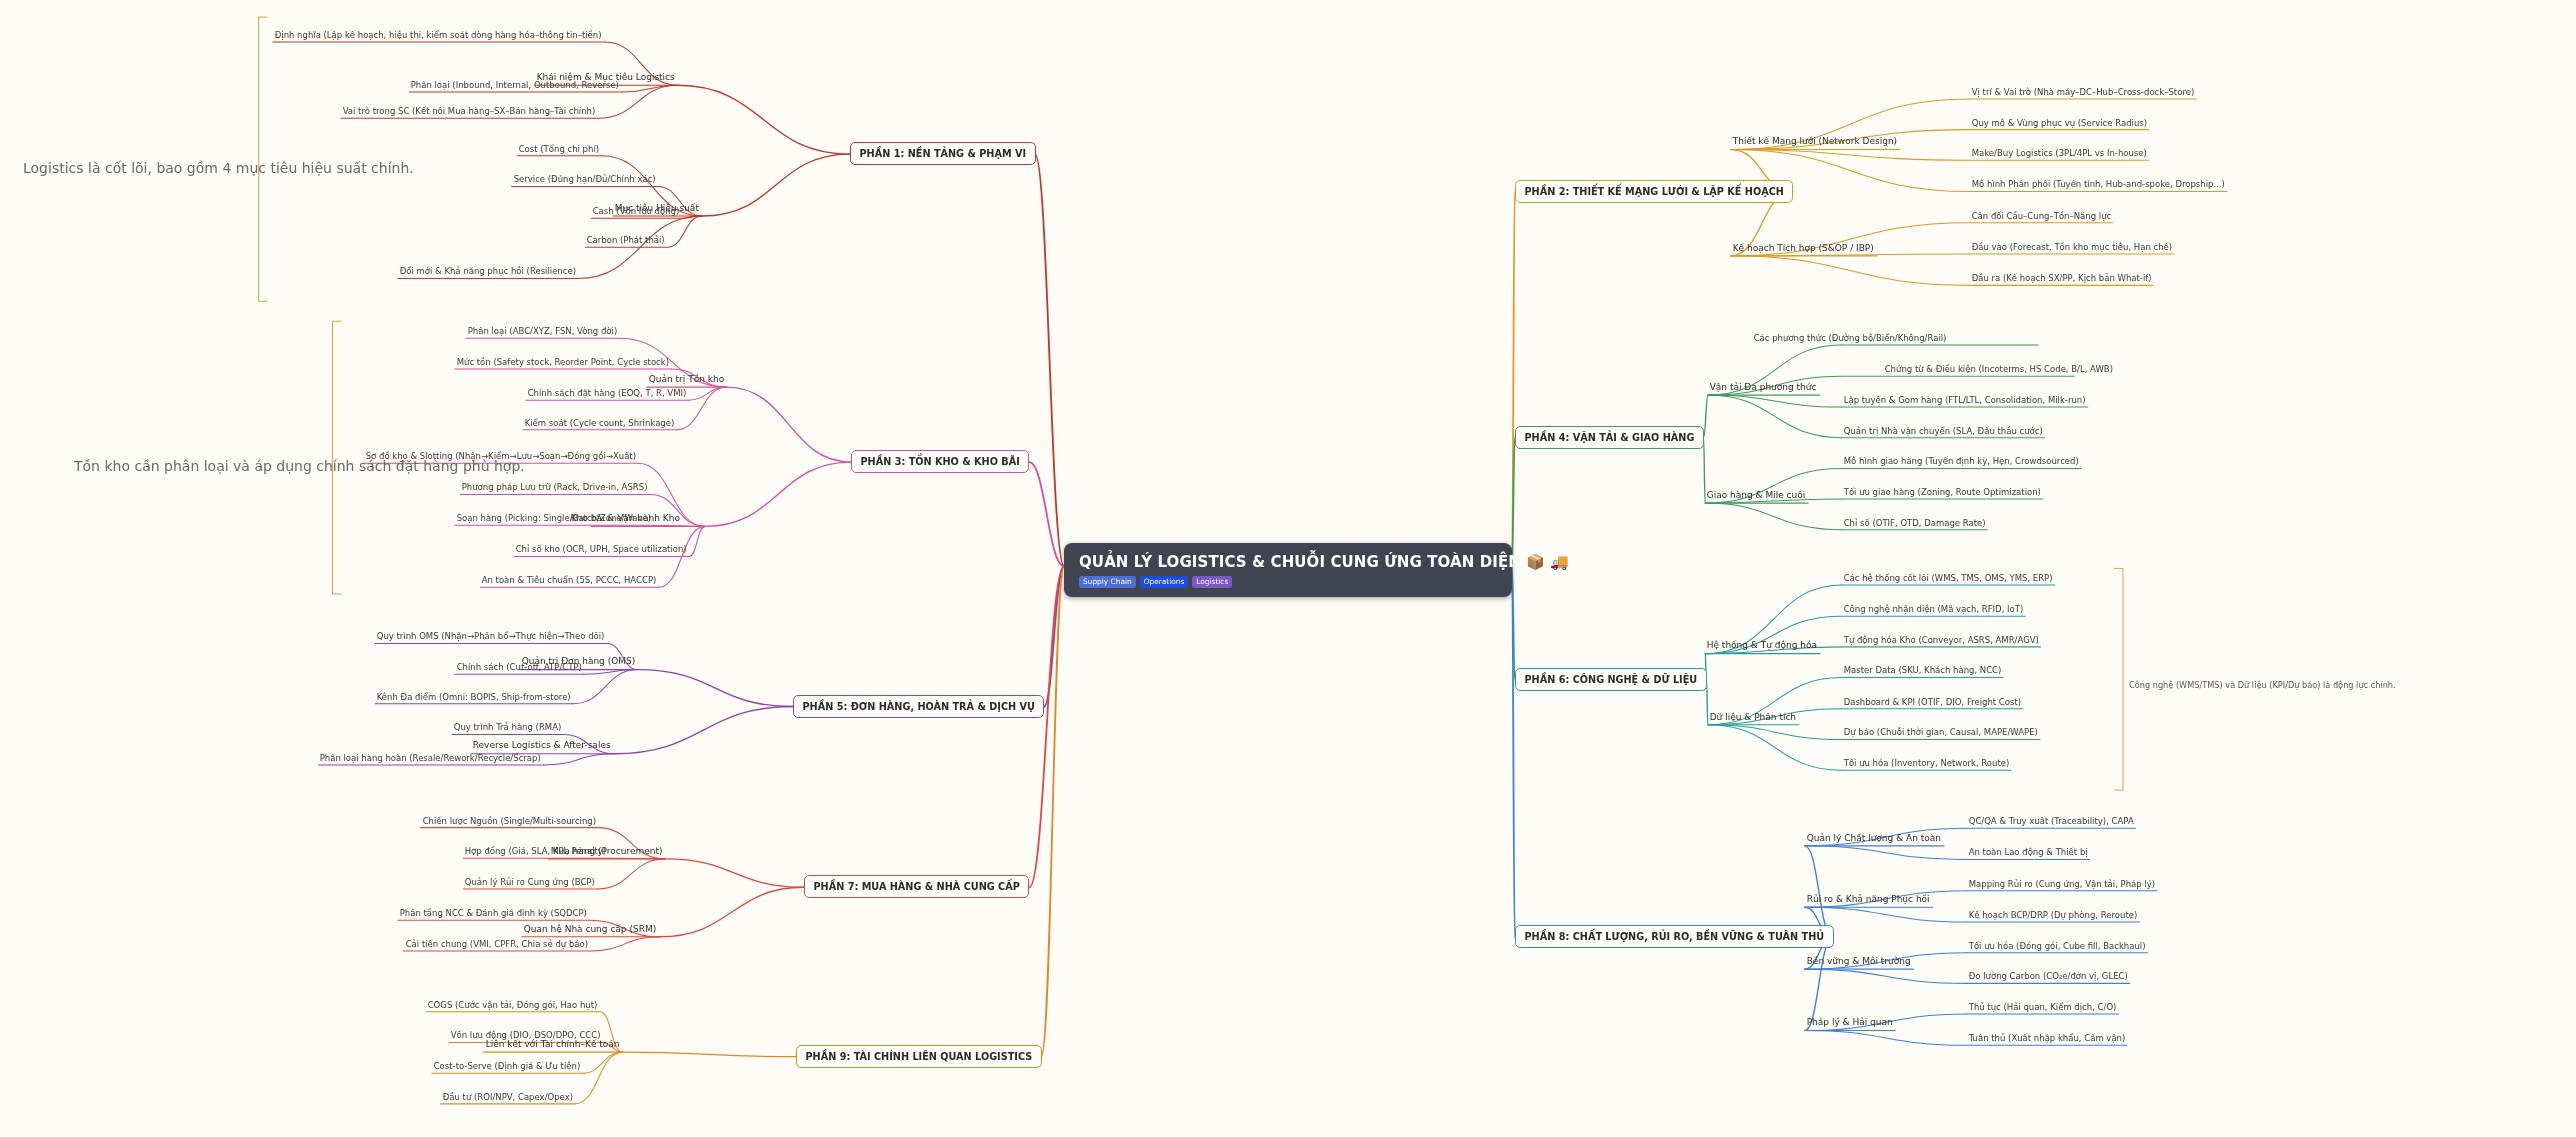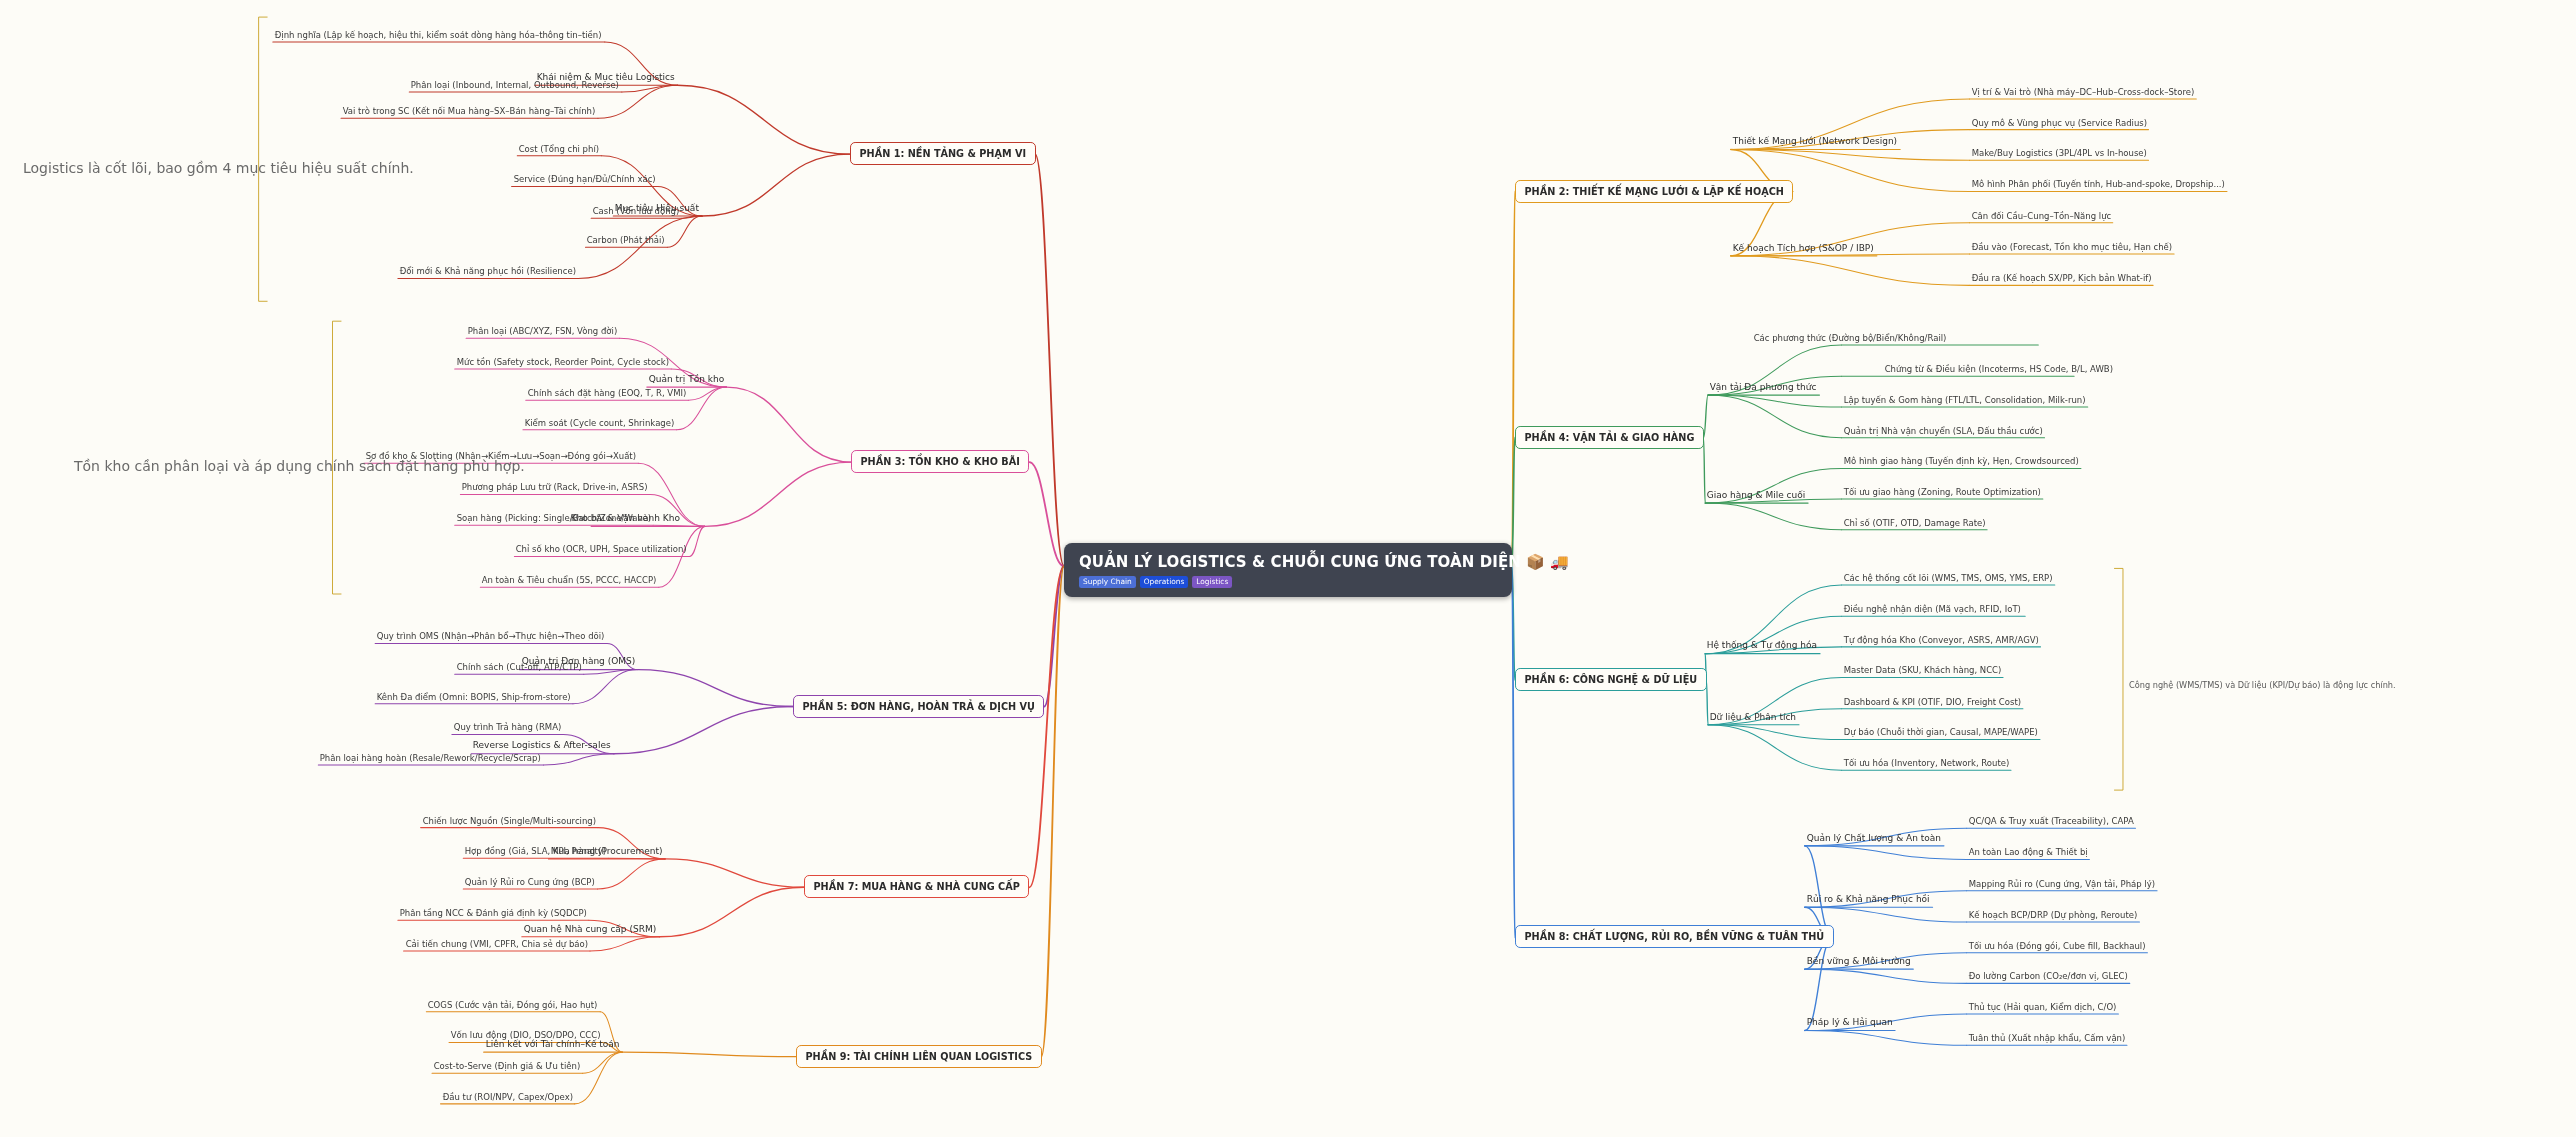--- a/index.html
+++ b/index.html
@@ -284,21 +284,21 @@
       <div class="node l3" style="top: 363px; max-width: 387px; left: 1842px; margin-left: 41px;"><span>Chứng từ &amp; Điều kiện (Incoterms, HS Code, B/L, AWB)</span></div>
       <div class="node l3" style="top: 394px; max-width: 398px; left: 1842px;"><span>Lập tuyến &amp; Gom hàng (FTL/LTL, Consolidation, Milk-run)</span></div>
       <div class="node l3" style="top: 425px; max-width: 352px; left: 1842px;"><span>Quản trị Nhà vận chuyển (SLA, Đấu thầu cước)</span></div>
       <div class="node l2" style="top: 489px; left: 1705px;"><span>Giao hàng &amp; Mile cuối</span></div>
       <div class="node l3" style="top: 455px; max-width: 392px; left: 1842px;"><span>Mô hình giao hàng (Tuyến định kỳ, Hẹn, Crowdsourced)</span></div>
       <div class="node l3" style="top: 486px; max-width: 341px; left: 1842px;"><span>Tối ưu giao hàng (Zoning, Route Optimization)</span></div>
       <div class="node l3" style="top: 517px; max-width: 267px; left: 1842px;"><span>Chỉ số (OTIF, OTD, Damage Rate)</span></div>
       <div class="node branch" style="left: 1515px; top: 668px; border-color: rgb(42, 157, 154);"><span>PHẦN 6: CÔNG NGHỆ &amp; DỮ LIỆU</span></div>
       <div class="node l2" style="top: 639px; left: 1705px;"><span>Hệ thống &amp; Tự động hóa</span></div>
       <div class="node l3" style="top: 572px; max-width: 352px; left: 1842px;"><span>Các hệ thống cốt lõi (WMS, TMS, OMS, YMS, ERP)</span></div>
-      <div class="node l3" style="top: 603px; max-width: 364px; left: 1842px;"><span>Điều nghệ nhận diện (Mã vạch, RFID, IoT)</span></div>
+      <div class="node l3" style="top: 603px; max-width: 364px; left: 1842px;"><span>Công nghệ nhận diện (Mã vạch, RFID, IoT)</span></div>
       <div class="node l3" style="top: 634px; max-width: 352px; left: 1842px;"><span>Tự động hóa Kho (Conveyor, ASRS, AMR/AGV)</span></div>
       <div class="node l2" style="top: 711px; left: 1708px;"><span>Dữ liệu &amp; Phân tích</span></div>
       <div class="node l3" style="top: 664px; max-width: 290px; left: 1842px;"><span>Master Data (SKU, Khách hàng, NCC)</span></div>
       <div class="node l3" style="top: 696px; max-width: 352px; left: 1842px;"><span>Dashboard &amp; KPI (OTIF, DIO, Freight Cost)</span></div>
       <div class="node l3" style="top: 726px; max-width: 358px; left: 1842px;"><span>Dự báo (Chuỗi thời gian, Causal, MAPE/WAPE)</span></div>
       <div class="node l3" style="top: 757px; max-width: 313px; left: 1842px;"><span>Tối ưu hóa (Inventory, Network, Route)</span></div>
       <div class="node branch" style="left: 1515px; top: 925px; border-color: rgb(63, 127, 214);"><span>PHẦN 8: CHẤT LƯỢNG, RỦI RO, BỀN VỮNG &amp; TUÂN THỦ</span></div>
       <div class="node l2" style="top: 832px; left: 1805px;"><span>Quản lý Chất lượng &amp; An toàn</span></div>
       <div class="node l3" style="top: 815px; max-width: 284px; left: 1967px;"><span>QC/QA &amp; Truy xuất (Traceability), CAPA</span></div>
       <div class="node l3" style="top: 846px; max-width: 256px; left: 1967px;"><span>An toàn Lao động &amp; Thiết bị</span></div>

